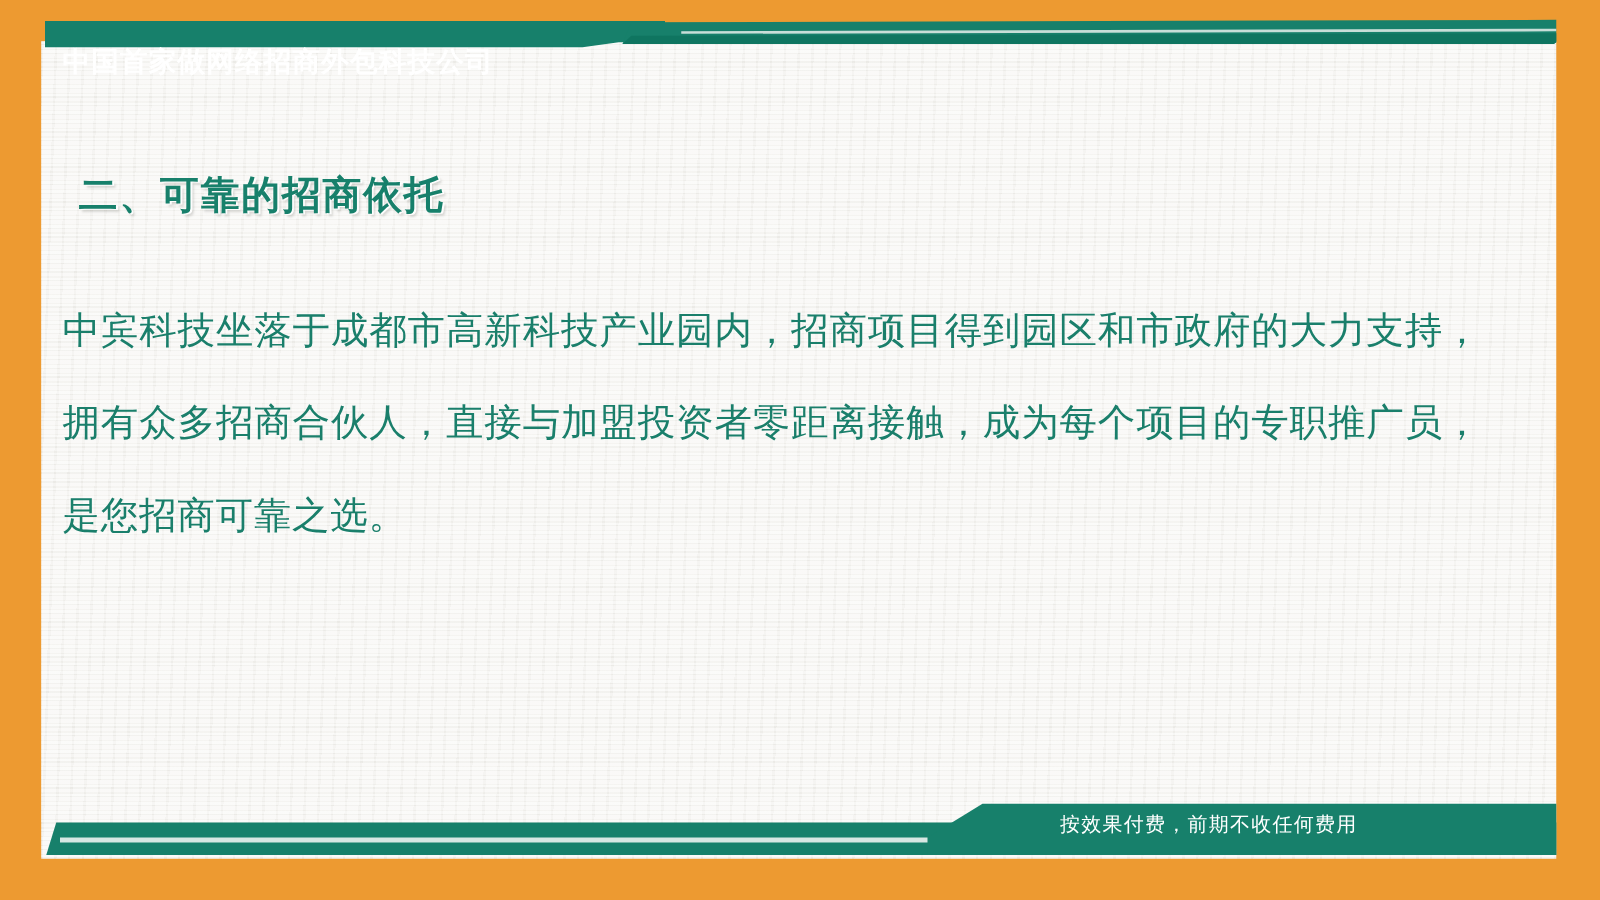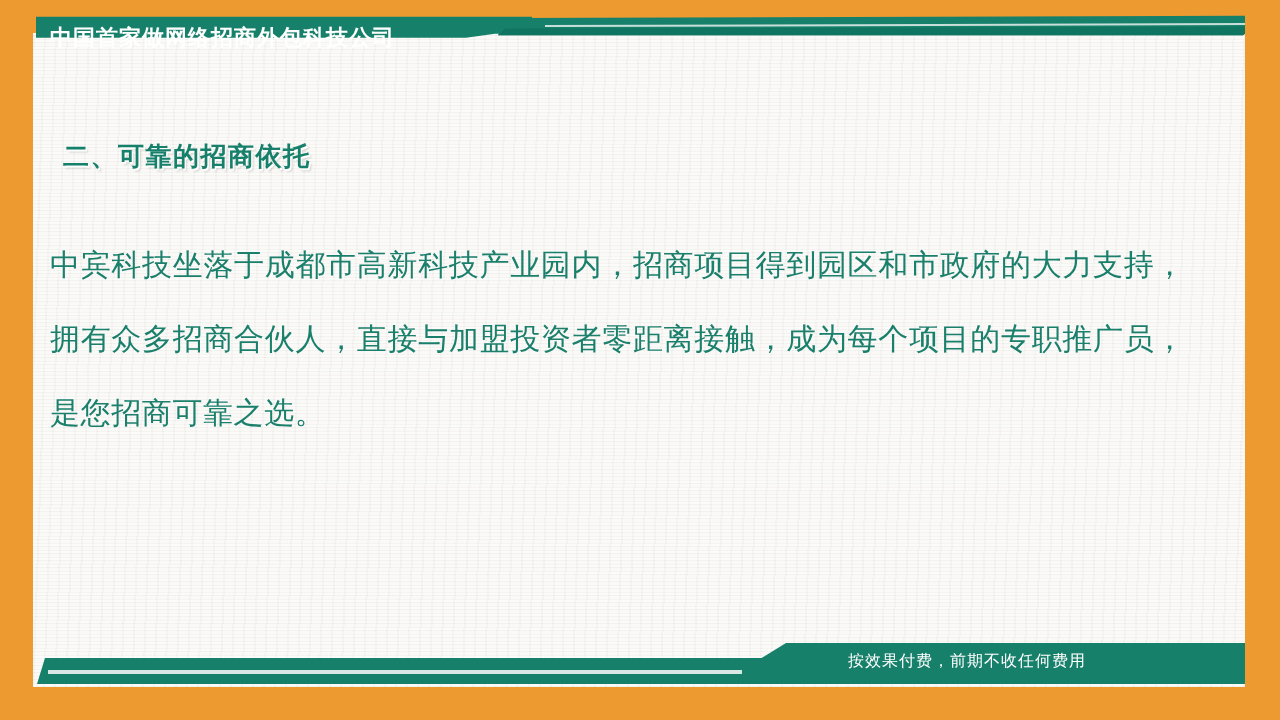--- a/index.html
+++ b/index.html
@@ -69,37 +69,37 @@
     position: absolute;
     left: 0;
     top: 0;
     width: 1280px;
     height: 46px;
     pointer-events: none;
   }
   .header-tagline {
     position: absolute;
     left: 50px;
-    top: 24px;
+    top: 36px;
     color: #ffffff;
     font-size: 22px;
     font-weight: bold;
     letter-spacing: 1px;
     line-height: 28px;
     white-space: nowrap;
     z-index: 6;
   }
 
   
   .section-title {
     position: absolute;
     left: 63px;
     top: 137px;
     color: #17806B;
-    font-size: 26px;
+    font-size: 31px;
     font-weight: bold;
     letter-spacing: 1.5px;
     line-height: 38px;
     white-space: nowrap;
     text-shadow: 1.5px 1.5px 0 rgba(255,255,255,0.95),
                  2.5px 2.5px 2px rgba(120,120,110,0.28);
     z-index: 6;
   }
 
   

